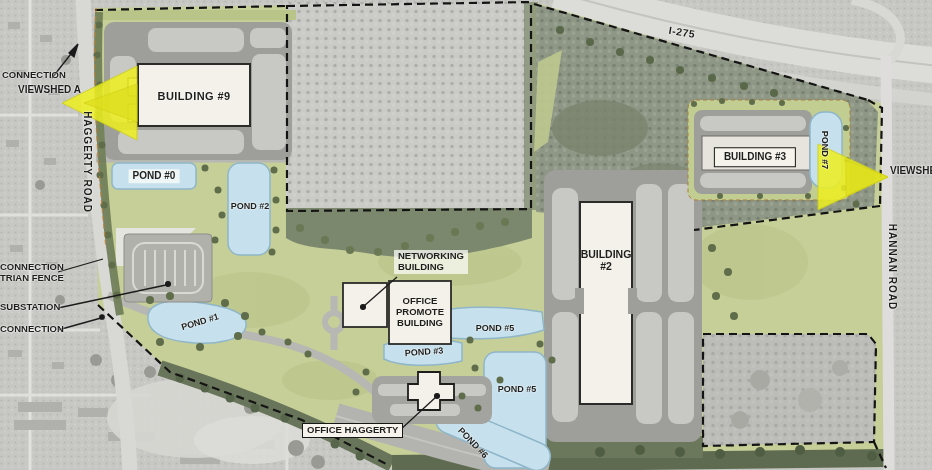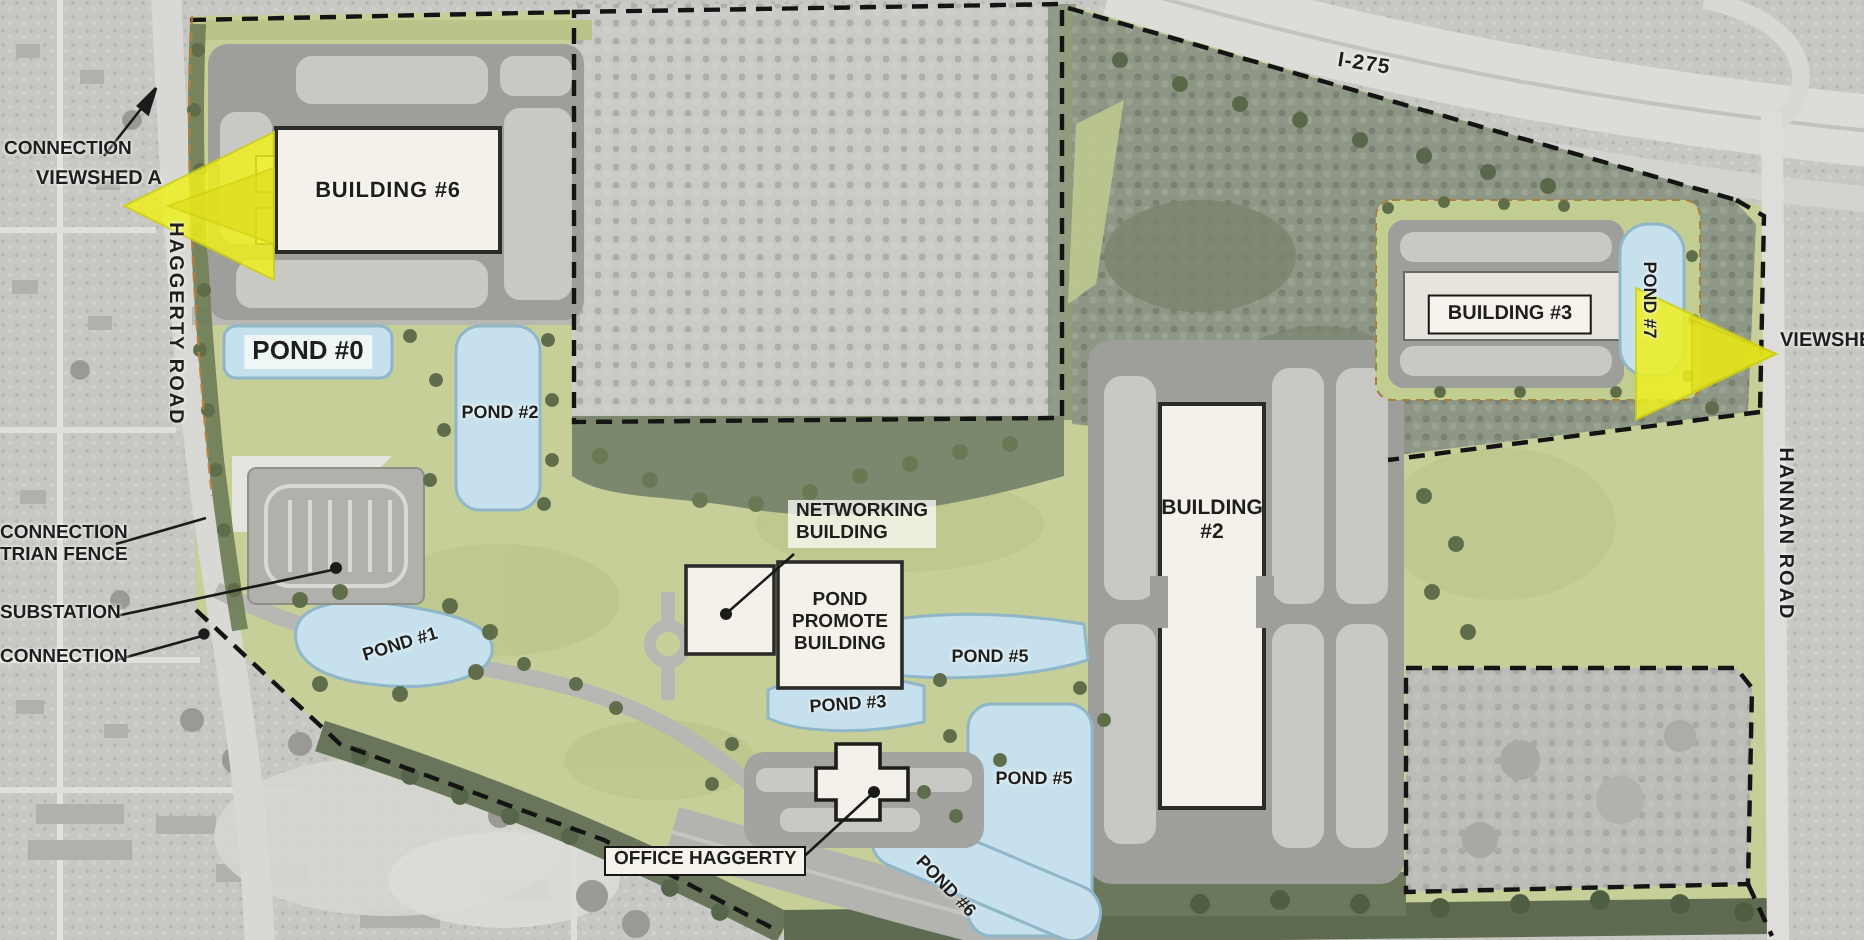--- a/index.html
+++ b/index.html
@@ -326,38 +326,38 @@
     <path d="M397,277 L364,306" fill="none"></path>
     <circle cx="363" cy="307" r="2.4"></circle>
     <path d="M399,431 L436,397" fill="none"></path>
     <circle cx="437" cy="396" r="2.4"></circle>
   </g>
 </svg>
 
 <div class="lbl" style="left:2px;top:70px;font-size:9.5px;">CONNECTION</div>
 <div class="lbl" style="left:18px;top:84px;font-size:10px;">VIEWSHED A</div>
 <div class="lbl ctr" style="left:87px;top:162px;font-size:10px;letter-spacing:1px;transform:translate(-50%,-50%) rotate(90deg);">HAGGERTY ROAD</div>
-<div class="lbl ctr" style="left:194px;top:96px;font-size:11px;letter-spacing:.4px;">BUILDING #6</div>
-<div class="lbl ctr plaque" style="left:154px;top:176px;font-size:13px;">POND #0</div>
+<div class="lbl ctr" style="left:194px;top:96px;font-size:11px;letter-spacing:.4px;">BUILDING #9</div>
+<div class="lbl ctr plaque" style="left:154px;top:176px;font-size:10px;">POND #0</div>
 <div class="lbl ctr" style="left:250px;top:206px;font-size:9px;">POND #2</div>
 
 <div class="lbl" style="left:0;top:262px;font-size:9.5px;">
   <div>CONNECTION</div>
   <div>TRIAN FENCE</div>
 </div>
 <div class="lbl" style="left:0;top:302px;font-size:9.5px;">SUBSTATION</div>
 <div class="lbl" style="left:0;top:324px;font-size:9.5px;">CONNECTION</div>
 <div class="lbl ctr" style="left:200px;top:322px;font-size:9px;transform:translate(-50%,-50%) rotate(-17deg);">POND #1</div>
 
 <div class="lbl plaque" style="left:394px;top:250px;font-size:9.5px;">
   <div>NETWORKING</div>
   <div>BUILDING</div>
 </div>
 <div class="lbl ctr" style="left:420px;top:312px;font-size:9.5px;text-align:center;text-shadow:none;">
-  <div>POND</div>
+  <div>OFFICE</div>
   <div>PROMOTE</div>
   <div>BUILDING</div>
 </div>
 <div class="lbl ctr" style="left:424px;top:352px;font-size:9px;transform:translate(-50%,-50%) rotate(-4deg);">POND #3</div>
 <div class="lbl ctr" style="left:495px;top:328px;font-size:9px;">POND #5</div>
 <div class="lbl ctr" style="left:517px;top:389px;font-size:9px;">POND #5</div>
 <div class="lbl boxed" style="left:302px;top:423px;font-size:9.5px;padding:1px 4px;">OFFICE HAGGERTY</div>
 <div class="lbl ctr" style="left:473px;top:443px;font-size:9px;transform:translate(-50%,-50%) rotate(46deg);">POND #6</div>
 
 <div class="lbl ctr" style="left:606px;top:260px;font-size:10.5px;text-align:center;text-shadow:none;">

